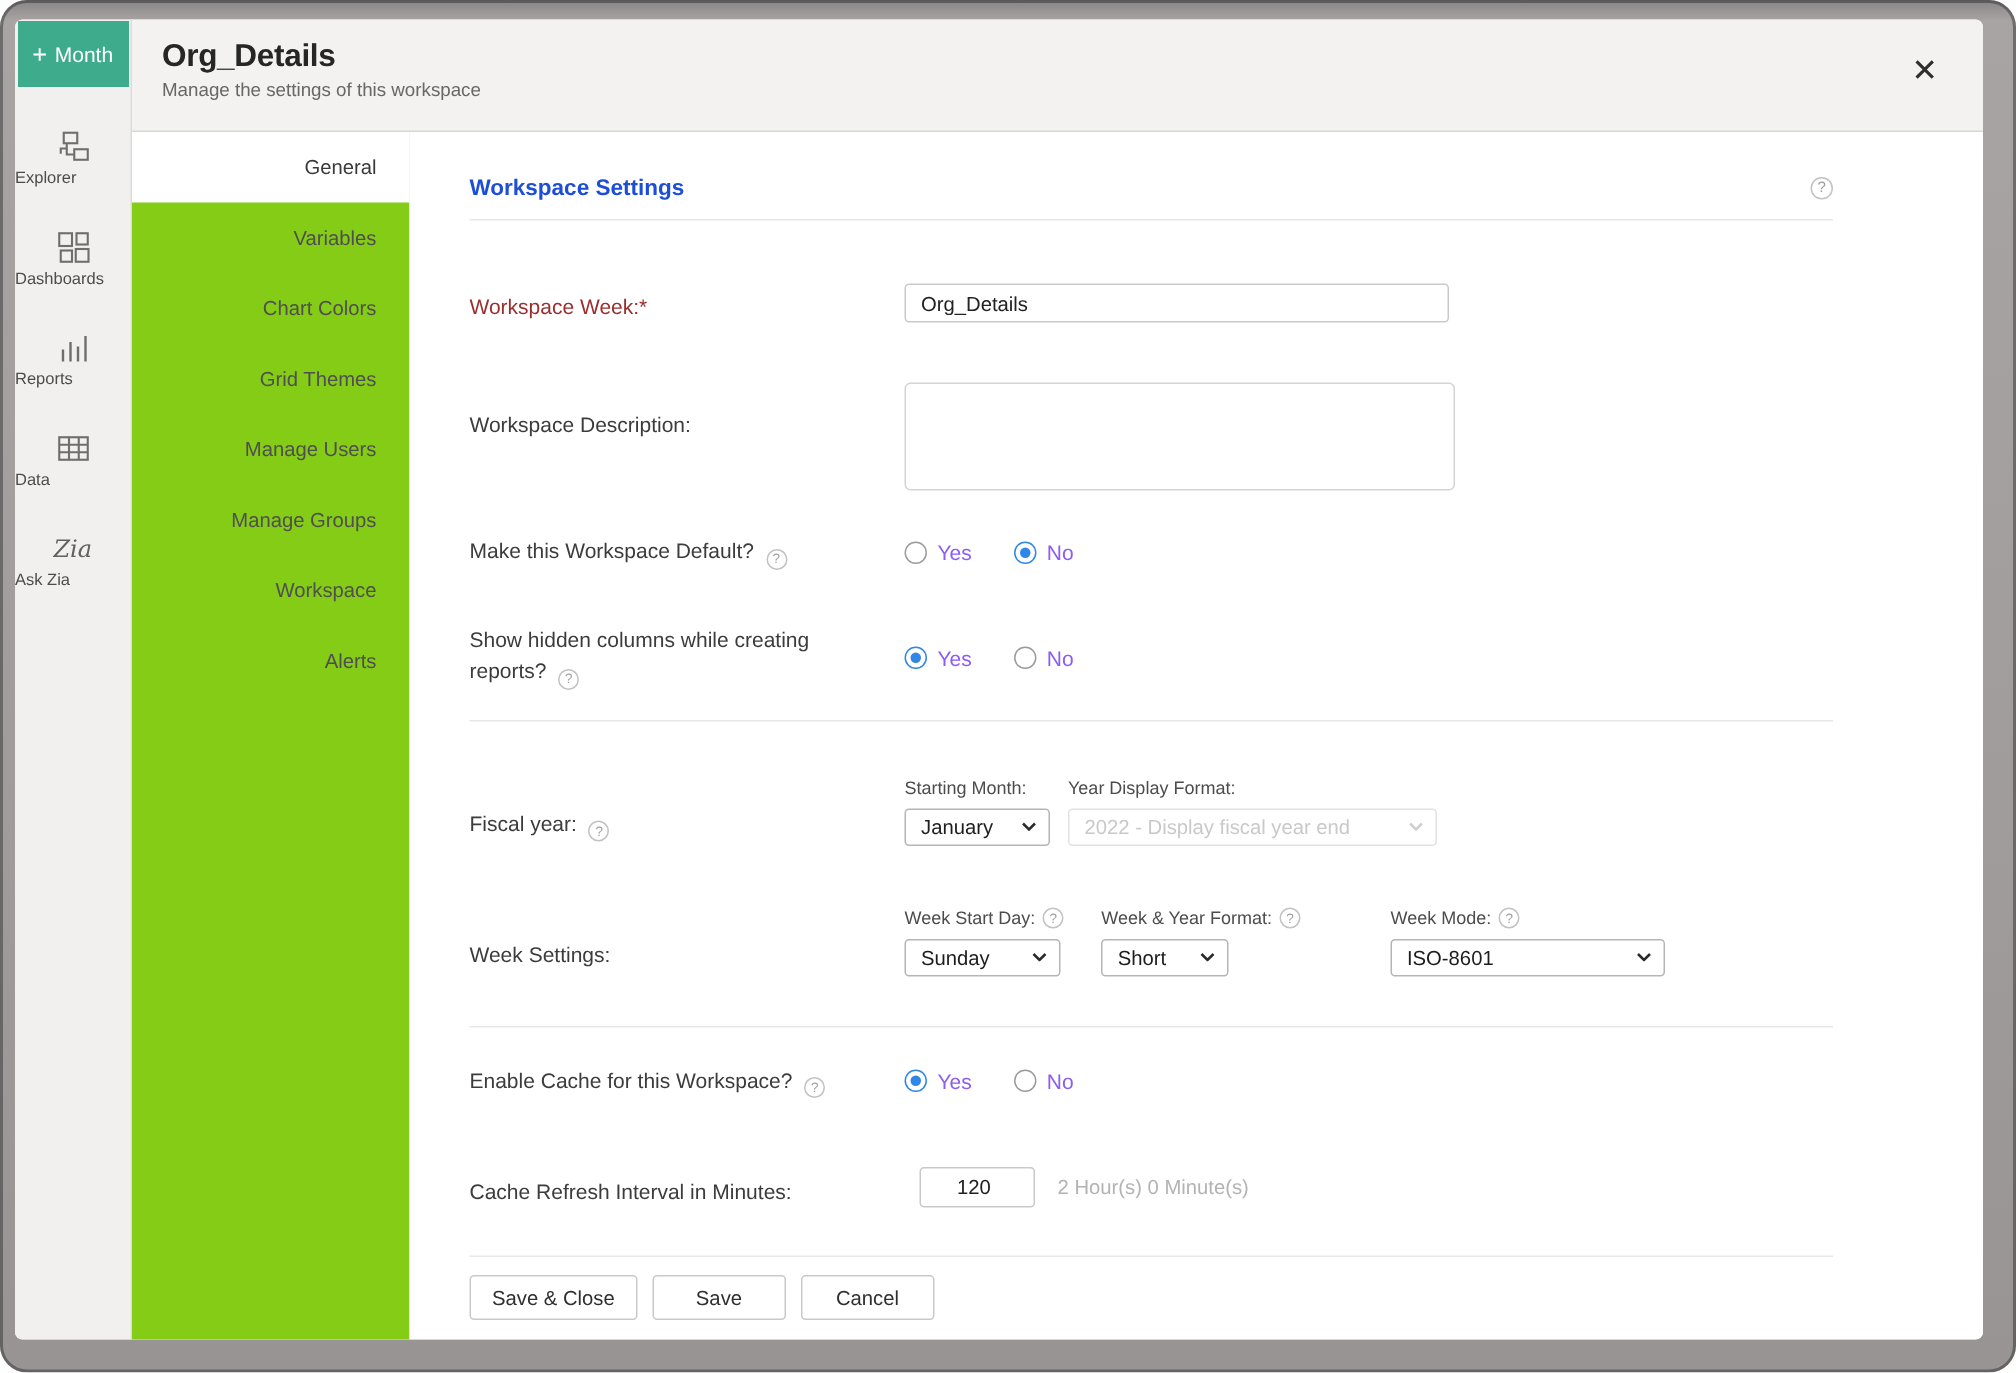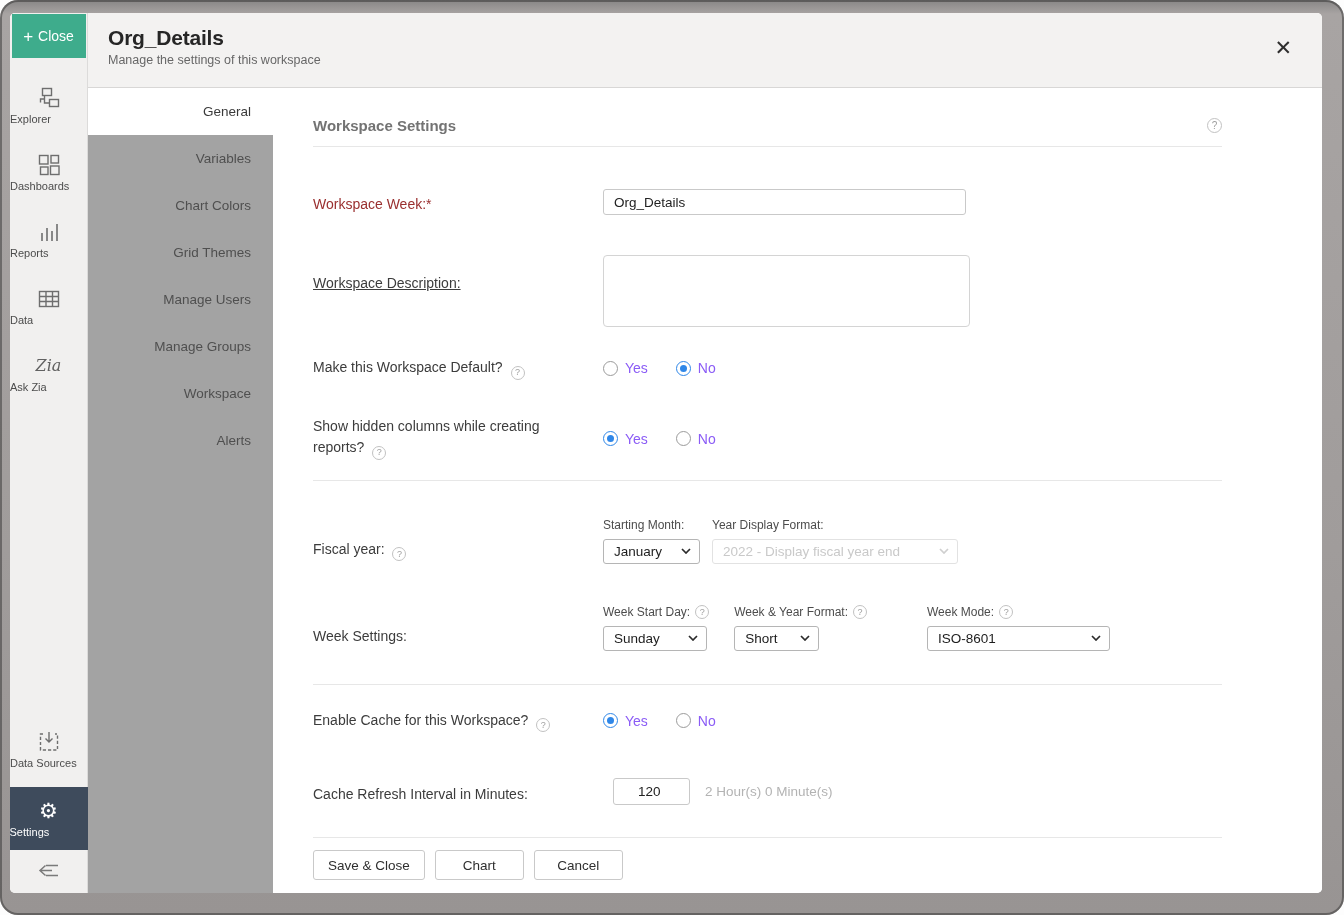--- a/index.html
+++ b/index.html
@@ -32,29 +32,29 @@
   
   .rightcol { flex:1; display:flex; flex-direction:column; min-width:0; }
   .apphead { height:75px; flex-shrink:0; background:#f3f2f1; border-bottom:1px solid #d8d7d6;
              padding:13px 0 0 20px; position:relative; }
   .apphead h1 { font-size:21px; color:#262626; letter-spacing:-.2px; }
   .apphead .sub { font-size:12.5px; color:#676767; margin-top:3px; }
   .close-x { position:absolute; right:30px; top:24px; font-size:21px; color:#2e2e2e;
              background:none; border:none; cursor:pointer; line-height:1; font-family:inherit; font-weight:300;}
 
   .bodywrap { flex:1; display:flex; min-height:0; }
-  .tabs { width:185px; flex-shrink:0; background:#a3a3a3; }
+  .tabs { width:185px; flex-shrink:0; background:#84cc16; }
   .tab { height:47px; line-height:47px; text-align:right; padding-right:22px;
          font-size:13.5px; color:#4f4f4f; cursor:pointer; }
   .tab.active { background:#fff; color:#3a3a3a; }
 
   
   .content { flex:1; background:#fff; padding:0 100px 0 40px; overflow:hidden; color:#3d3d3d; }
   .headingrow { margin-top:29px; display:flex; align-items:center; justify-content:space-between; }
-  .headingrow h2 { font-size:15px; font-weight:bold; color:#737373; }
+  .headingrow h2 { font-size:15px; font-weight:bold; color:#1d4ed8; }
   .divider { border:none; border-top:1px solid #e7e7e7; margin-top:12px; }
 
   .q { width:15px; height:15px; border:1px solid #c2c2c2; border-radius:50%; flex-shrink:0;
        display:inline-flex; align-items:center; justify-content:center;
        font-size:10px; color:#9e9e9e; background:#fff; }
   .q.sm { width:14px; height:14px; font-size:9px; }
 
   .row { display:flex; }
   .lbl { width:290px; flex-shrink:0; font-size:14px; color:#3c3c3c; line-height:1.5; padding-right:30px; }
   .lbl .q { vertical-align:-3px; margin-left:4px; }
@@ -82,35 +82,35 @@
          padding:0 8px 0 10px; font-size:13.5px; color:#1d1d1d;text-align:right; }
   .sel.disabled { color:#c9c9c9; border-color:#e2e2e2; cursor:default; }
   .sel.disabled svg path { stroke:#cfcfcf; }
   .pt20 { padding-top:21px; }
 
   .btnrow { margin-top:12px; display:flex; }
   .btn { height:30px; min-width:89px; padding:0 14px; margin-right:10px; cursor:pointer;
          background:#fff; border:1px solid #c9c9c9; border-radius:3px;
          font-family:inherit; font-size:13.5px; color:#2f2f2f; }
 
-  .mt42{margin-top:42px;} .mt40{margin-top:40px;text-decoration:underline;} .mt30{margin-top:30px;} .mt36{margin-top:36px;align-items:center;}
+  .mt42{margin-top:42px;} .mt40{margin-top:40px;} .mt30{margin-top:30px;} .mt36{margin-top:36px;align-items:center;}
   .mt20{margin-top:20px;} .mt37{margin-top:37px;} .mt41{margin-top:41px;} .mt33{margin-top:33px;}
   .mt25{margin-top:25px;} .mt46{margin-top:46px;gap:10px;} .mt32{margin-top:32px;}
   svg { display:block; }
 </style>
 </head>
 <body>
 
 <div class="frame">
   <div class="app">
 
     <aside class="sidebar">
       <button class="create-btn">
         <span class="create-plus">+</span>
-        <span>Close</span>
+        <span>Month</span>
       </button>
 
       <div class="nav-item">
         <div class="ic">
           <svg width="24" height="24" viewBox="0 0 24 24" fill="none" stroke="currentColor" stroke-width="1.4">
             <rect x="5.5" y="2.5" width="9" height="7"></rect>
               <rect x="12.5" y="13.5" width="9" height="7"></rect>
             <path d="M7.5 9.5v7.5h5M7.5 13h-4v3.5"></path>
           </svg>
         </div>
@@ -148,44 +148,20 @@
         <div class="nl">Data</div>
       </div>
 
       <div class="nav-item">
         <div class="ic">
           <span class="zia-glyph">Zia</span>
         </div>
         <div class="nl">Ask Zia</div>
       </div>
 
-      <div class="nav-bottom">
-        <div class="nav-item" style="margin-top:0">
-          <div class="ic">
-            <svg width="24" height="24" viewBox="0 0 24 24" fill="none" stroke="currentColor" stroke-width="1.4">
-              <path d="M6 4h-2.5v16h17V4H18" stroke-dasharray="3.2 2"></path>
-              <path d="M12 2v9.5M8.5 8.5l3.5 3.5 3.5-3.5" stroke-dasharray="0"></path>
-            </svg>
-          </div>
-          <div class="nl">Data Sources</div>
-        </div>
-
-        <div class="nav-item active-block">
-          <div class="ic">
-            <span class="gear-glyph">⚙</span>
-          </div>
-          <div class="nl">Settings</div>
-        </div>
-
-        <div class="collapse">
-          <svg width="24" height="17" viewBox="0 0 24 17" fill="none" stroke="currentColor" stroke-width="1.5">
-            <path d="M21 3.5H9M21 13.5H9M8.5 3.5 3 8.5l5.5 5M3 8.5h12"></path>
-          </svg>
-        </div>
-      </div>
     </aside>
 
     <div class="rightcol">
 
       <header class="apphead">
         <h1>Org_Details</h1>
         <div class="sub">Manage the settings of this workspace</div>
         <button class="close-x">✕</button>
       </header>
 
@@ -341,21 +317,21 @@
             <div class="ctrl">
               <input class="txt mini-input" value="120" style="">
               <span class="hint">2 Hour(s) 0 Minute(s)</span>
             </div>
           </div>
 
           <hr class="divider mt32">
 
           <div class="btnrow">
             <button class="btn">Save &amp; Close</button>
-            <button class="btn">Chart</button>
+            <button class="btn">Save</button>
             <button class="btn">Cancel</button>
           </div>
 
         </main>
       </div>
     </div>
   </div>
 </div>
 
 </body></html>

